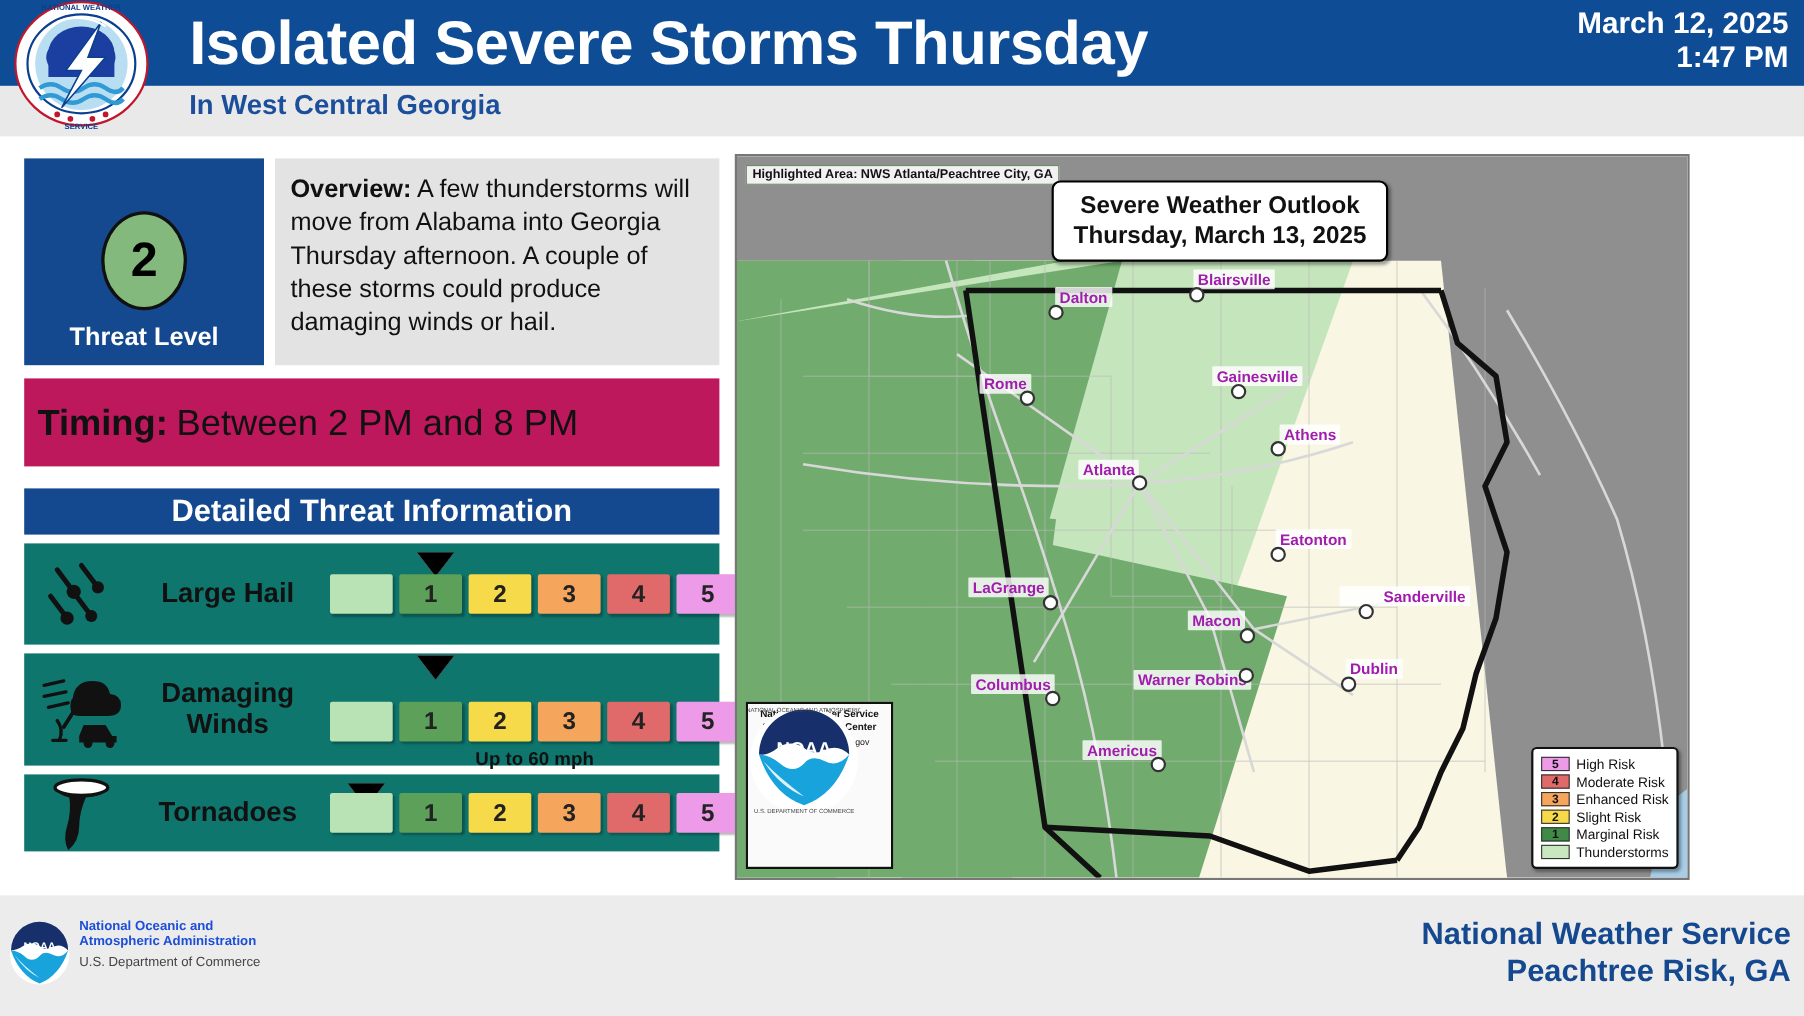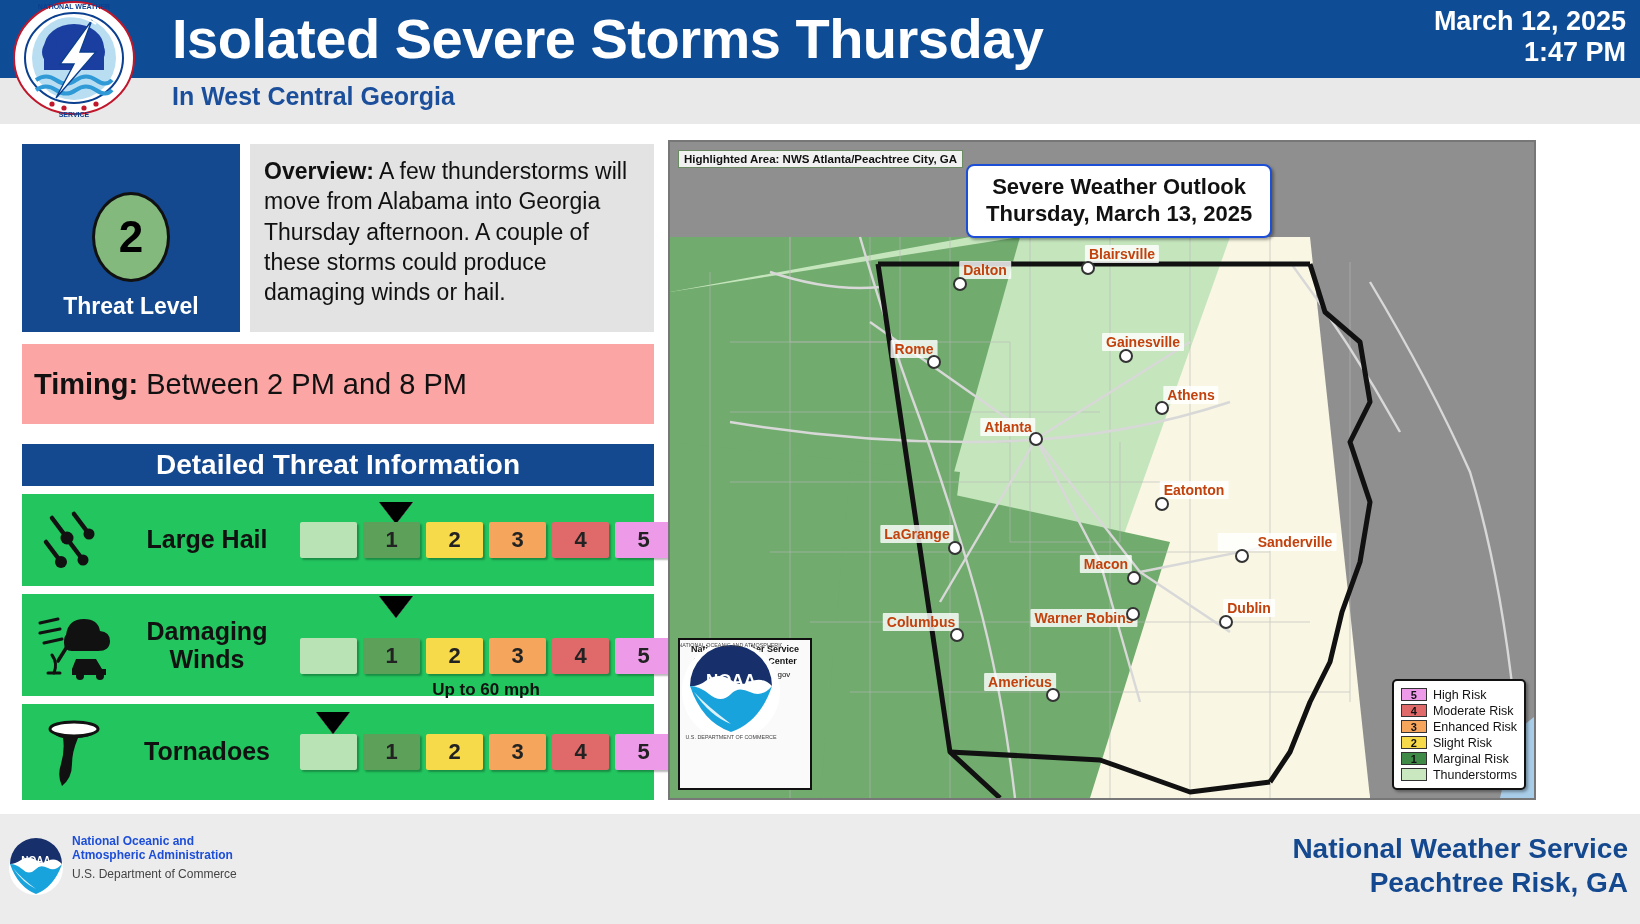--- a/index.html
+++ b/index.html
@@ -63,39 +63,39 @@
 
   #overview-box{
     position:absolute;left:228px;top:0;width:404px;height:188px;
     background:#e3e3e3;padding:12px 14px;box-sizing:border-box;
     font-size:23px;line-height:1.32;color:#111;
   }
   #overview-box b{font-weight:bold;}
 
   #timing-box{
     position:absolute;left:22px;top:212px;width:632px;height:80px;
-    background:#fca5a5;display:flex;align-items:center;
+    background:#be185d;display:flex;align-items:center;
     padding-left:12px;box-sizing:border-box;
-    font-size:29px;color:#111;
+    font-size:33px;color:#111;
   }
   #timing-box b{font-weight:bold;margin-right:8px;}
 
   #dti-header{
     position:absolute;left:22px;top:312px;width:632px;height:42px;
     background:#14488f;color:#fff;font-size:28px;font-weight:bold;
     display:flex;align-items:center;justify-content:center;
   }
 
   .threat-item{
     position:absolute;left:22px;width:632px;
-    background:#22c55e;
+    background:#0f766e;
   }
   #item-hail{top:362px;height:92px;}
   #item-wind{top:462px;height:102px;}
-  #item-torn{top:572px;height:96px;}
+  #item-torn{top:572px;height:70px;}
 
   .ti-icon{position:absolute;left:16px;top:50%;transform:translateY(-50%);width:78px;height:72px;}
   .ti-label{
     position:absolute;left:96px;width:178px;top:50%;transform:translateY(-50%);
     text-align:center;font-size:25px;font-weight:bold;color:#111;line-height:1.1;
   }
   .scale{position:absolute;left:278px;top:50%;transform:translateY(-50%);display:flex;gap:6px;}
   #item-wind .scale{top:44px;transform:none;}
   .sbox{
     width:57px;height:36px;border-radius:2px;
@@ -129,45 +129,44 @@
   
   #map{
     position:absolute;left:668px;top:140px;width:868px;height:660px;
     border:2px solid #777;box-sizing:border-box;overflow:hidden;
     background:#f3f1e4;
   }
   #map svg{position:absolute;left:0;top:0;}
 
   .maplabel{
     position:absolute;background:rgba(255,255,255,.82);
-    font-size:14px;font-weight:bold;color:#c2410c;
+    font-size:14px;font-weight:bold;color:#a21caf;
     padding:1px 4px;border-radius:1px;white-space:nowrap;
     transform:translate(-50%,-50%);
   }
   .citydot{
     position:absolute;width:10px;height:10px;border-radius:50%;
     background:#fff;border:2px solid #333;transform:translate(-50%,-50%);
   }
 
   #hl-area{
     position:absolute;left:8px;top:8px;
     background:rgba(255,255,255,.88);border:1px solid #6b8c63;
     font-size:11.5px;font-weight:bold;color:#111;padding:2px 5px;white-space:nowrap;
   }
   #updated{
     position:absolute;right:8px;top:8px;text-align:right;
     font-size:11.5px;font-weight:bold;color:#111;line-height:1.35;white-space:nowrap;
   }
   #map-title{
     position:absolute;left:286px;top:22px;
-    background:#ffffff;border:2px solid #1d4ed8;border-radius:8px;
+    background:#ffffff;border:2px solid #000000;border-radius:8px;
     padding:8px 18px;text-align:center;
     font-size:22px;font-weight:bold;color:#111;line-height:1.22;
     box-shadow:2px 2px 3px rgba(0,0,0,.35);
-    margin-left:10px;
   }
   #spc-box{
     position:absolute;left:8px;bottom:8px;width:134px;height:152px;
     background:#fafafa;border:2px solid #111;
     text-align:center;box-sizing:border-box;padding-top:4px;
   }
   #spc-box .t{font-size:9px;font-weight:bold;color:#111;line-height:1.3;}
   #spc-box .u{font-size:8px;color:#111;margin-top:3px;}
 
   #map-legend{

